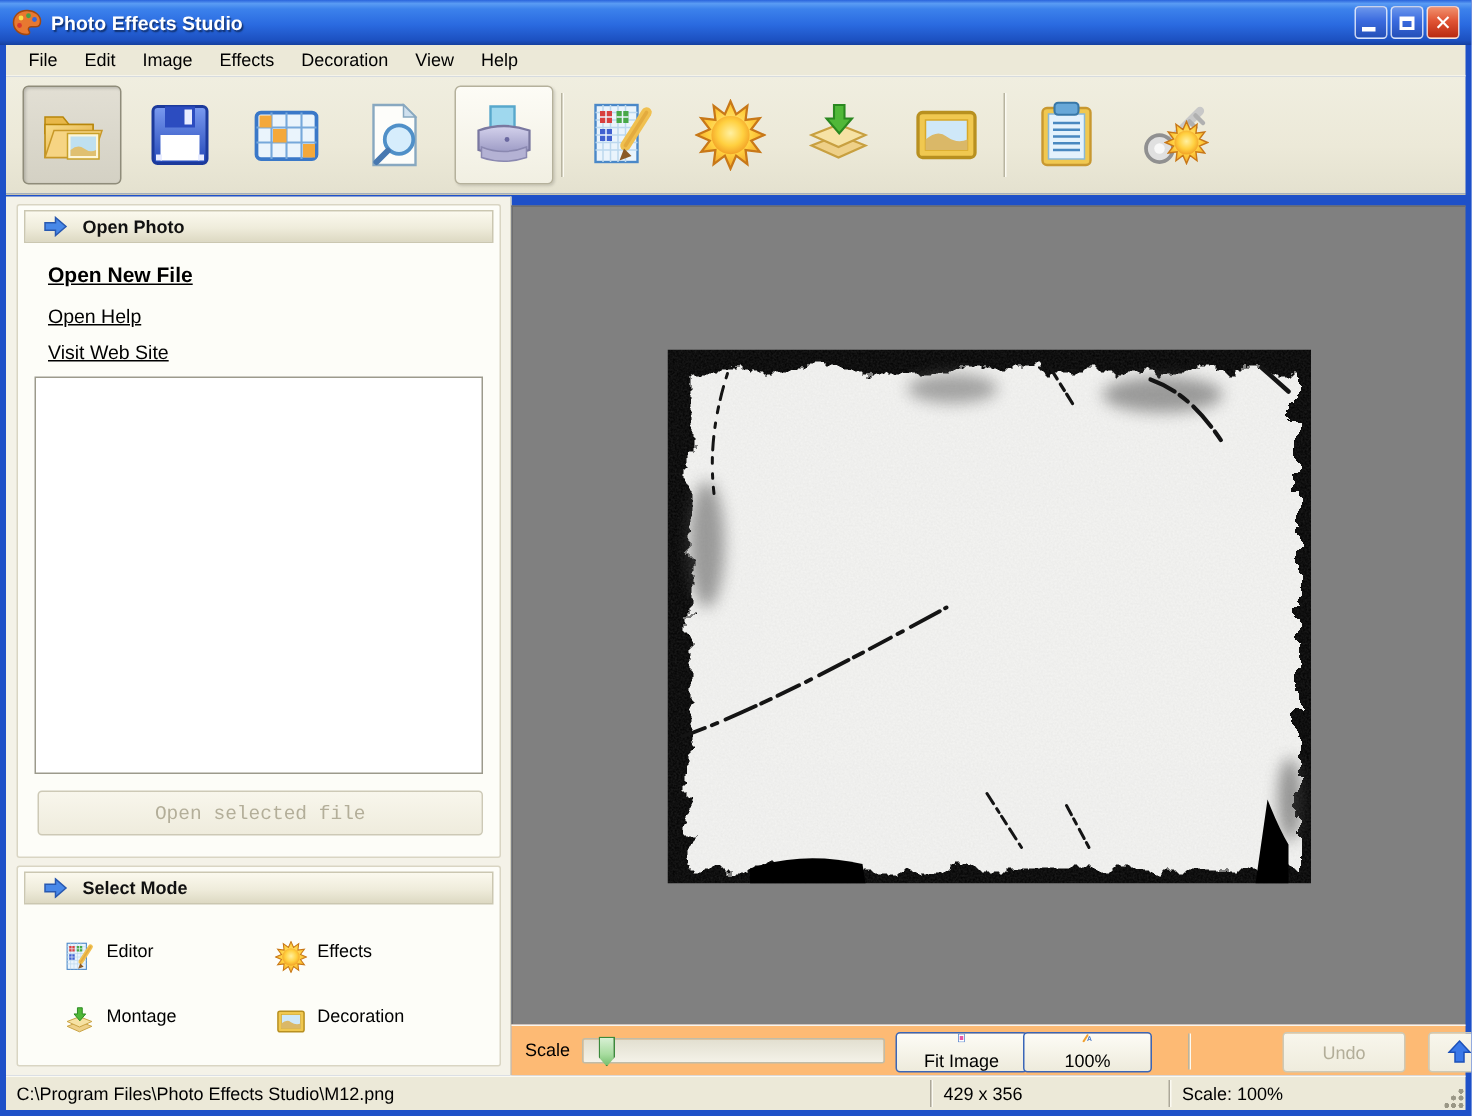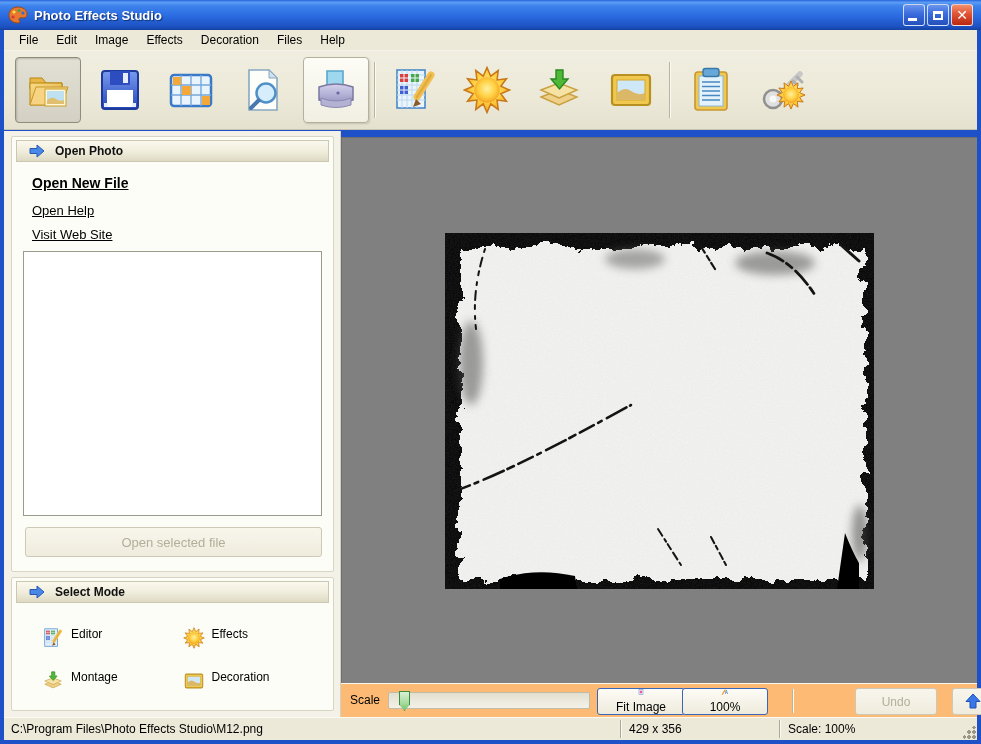--- a/index.html
+++ b/index.html
@@ -50,21 +50,21 @@
     background:linear-gradient(180deg,#fbf9ee 0%,#efecdb 55%,#ddd9c3 100%);
     border:1px solid #cbc7b1; display:flex; align-items:center; }
   .shead .harrow { margin:0 10px 0 12px; }
   .shead .htitle { font-size:12px; font-weight:bold; color:#111; }
   .slink { position:absolute; left:20px; font-size:13px; color:#000; text-decoration:underline; cursor:pointer; }
   .slink.big { font-weight:bold; font-size:14px; }
   .listbox { position:absolute; left:11px; top:114px; width:299px; height:265px;
     background:#fff; border:1px solid #9c9a8c; }
   .open-sel-btn { position:absolute; left:13px; top:390px; width:297px; height:30px;
     background:linear-gradient(180deg,#f8f6ec,#efecdd); border:1px solid #cdc9b6; border-radius:3px;
-    color:#b3ae99; font-size:13px; }
+    color:#b3ae99; font-size:13px;font-family:Liberation Mono, monospace; }
   .modegrid { position:absolute; left:30px; right:10px; top:38px; bottom:8px;
     display:grid; grid-template-columns:1fr 1fr; grid-template-rows:1fr 1fr; align-items:center; }
   .modeitem { display:flex; align-items:flex-start; gap:7px; cursor:pointer; }
   .modeitem span { font-size:12px; color:#000; }
 
   
   .canvas { position:absolute; left:341px; top:137px; width:636px; height:546px; background:#808080;
     border-top:1px solid #6e6e6e; border-left:1px solid #6e6e6e;
     display:flex; align-items:center; justify-content:center; }
   .photo { width:429px; height:356px; }
@@ -265,21 +265,21 @@
         </div>
     </div>
   </div>
 
   <div class="menubar">
     <div class="menuitem">File</div>
     <div class="menuitem">Edit</div>
     <div class="menuitem">Image</div>
     <div class="menuitem">Effects</div>
     <div class="menuitem">Decoration</div>
-    <div class="menuitem">Files</div>
+    <div class="menuitem">View</div>
     <div class="menuitem">Help</div>
   </div>
 
   <div class="toolbar">
     <div class="tbtn sel" style="left:11px">
         <svg width="48" height="48">
           <use href="#i-folder"></use>
         </svg>
       </div>
     <div class="tbtn" style="left:83px">

